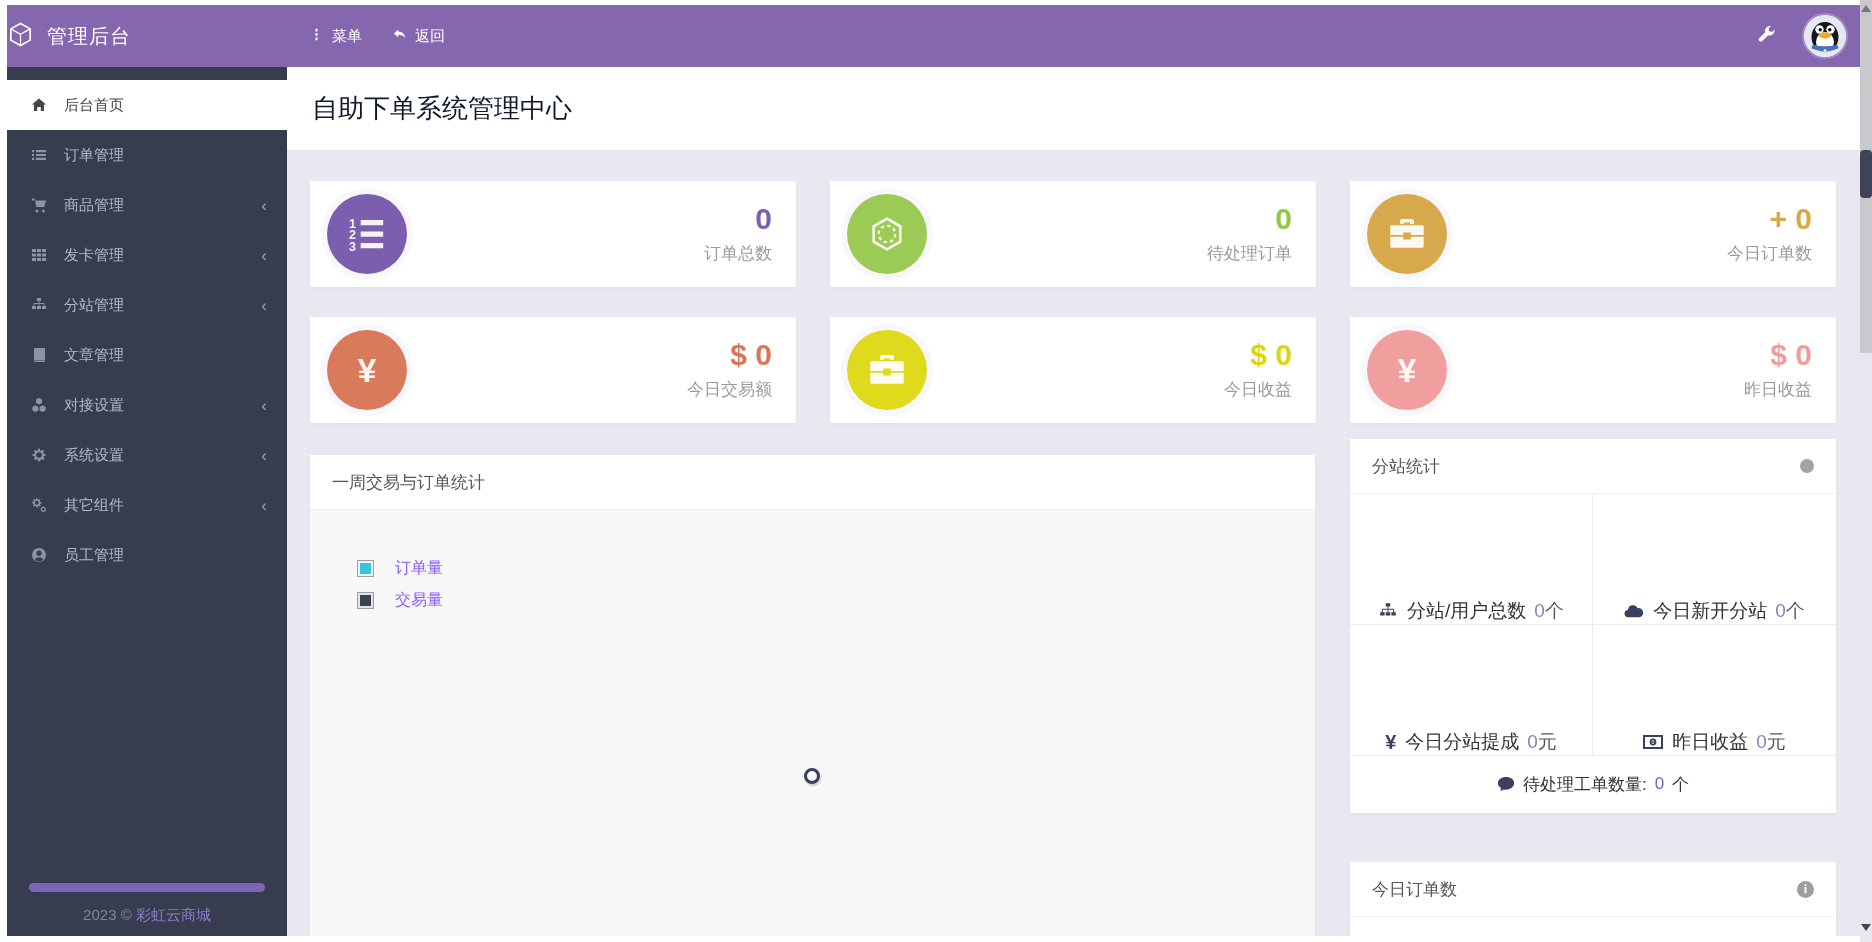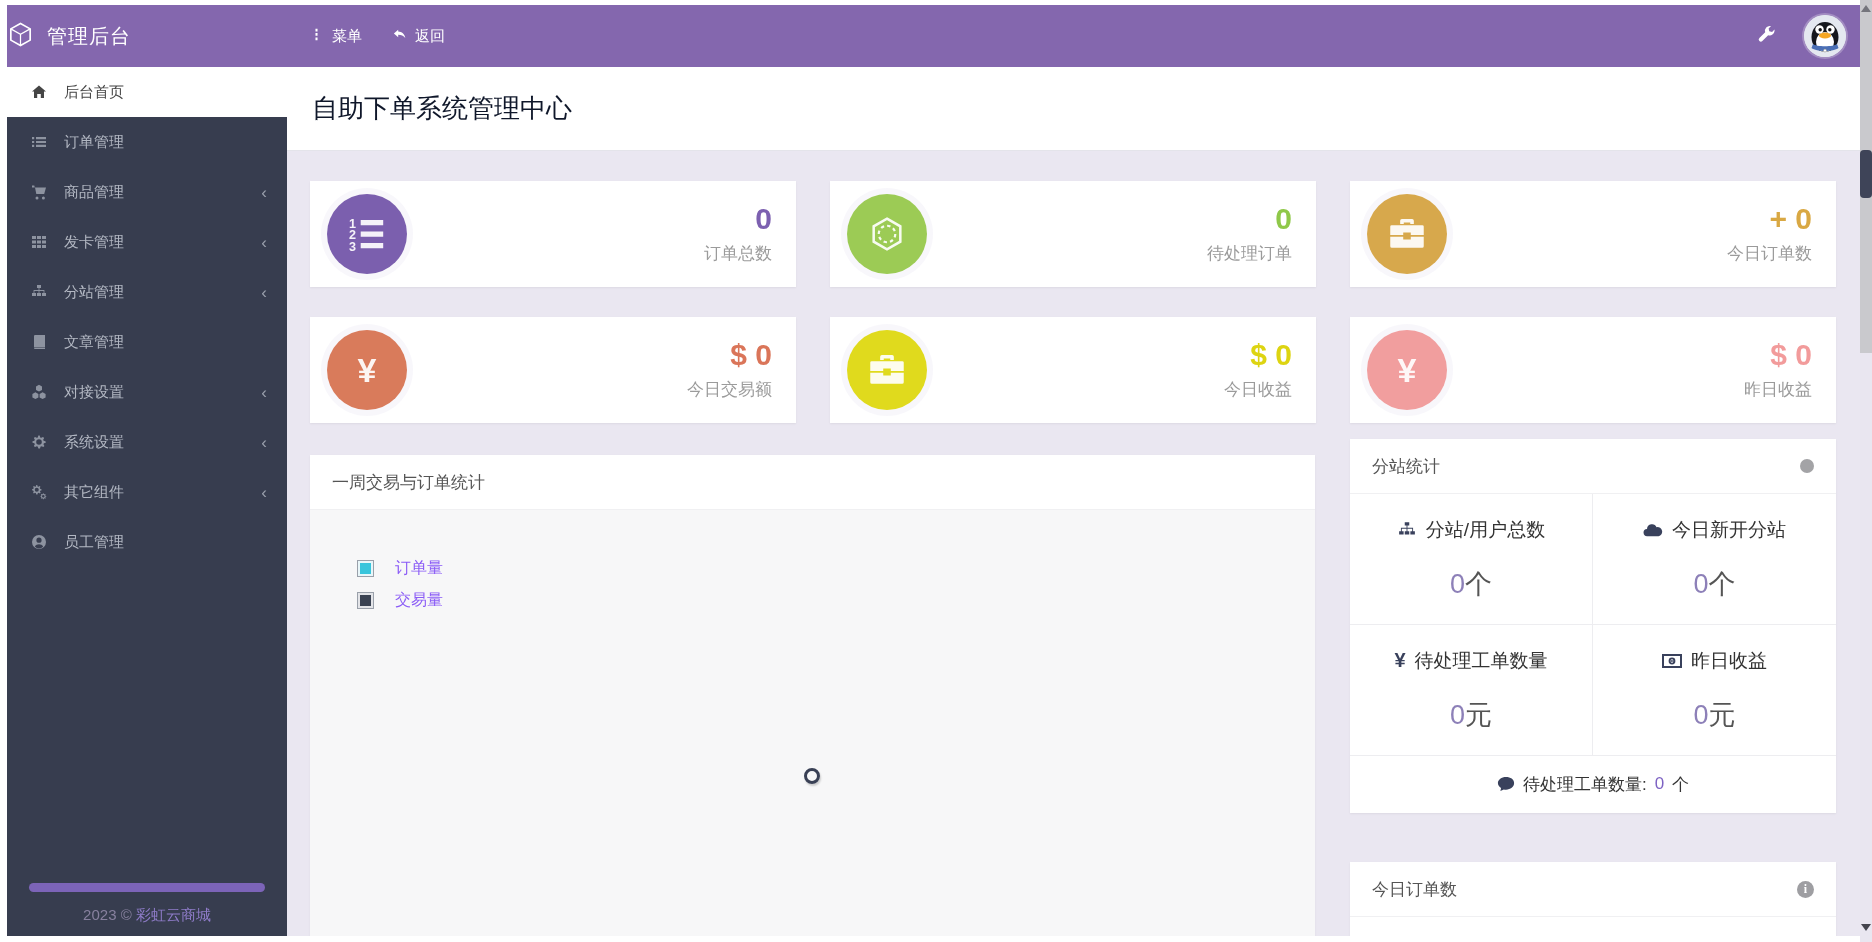--- a/index.html
+++ b/index.html
@@ -16,21 +16,21 @@
   .topbar-menu { display:flex; align-items:center; gap:30px; margin-left:22px; }
   .tb-item { display:flex; align-items:center; gap:8px; font-size:15px; cursor:pointer; }
   .tb-item svg { width:15px; height:15px; }
   .topbar-right { margin-left:auto; display:flex; align-items:center; gap:28px; padding-right:14px; }
   .topbar-right .wrench svg { width:19px; height:19px; }
   .avatar { width:42px; height:42px; border-radius:50%; overflow:hidden; background:#e7eaf2;
     box-shadow:0 0 0 2px rgba(255,255,255,.25); }
 
   
   .sidebar { position:absolute; left:7px; top:67px; width:280px; bottom:6px; background:#373d4f; }
-  .nav { }
+  .nav { padding-top:13px; }
   .nav-item { height:50px; display:flex; align-items:center; padding:0 20px 0 24px;
     color:#b3b8c3; font-size:15px; cursor:pointer; position:relative; }
   .nav-item .nicon { width:18px; height:16px; margin-right:15px; color:#8d93a0; flex:none; display:flex; align-items:center; }
   .nav-item .nicon svg { width:16px; height:16px; }
   .nav-item.active { background:#fff; color:#454545; }
   .nav-item.active .nicon { color:#454545; }
   .chev { margin-left:auto; color:#9aa0ac; font-size:17px; line-height:1; }
   .side-bar-progress { position:absolute; left:22px; right:22px; bottom:44px; height:9px;
     background:#7c64b8; border-radius:5px; }
   .side-copy { position:absolute; bottom:11px; width:100%; text-align:center; font-size:15px; color:#87809e; }
@@ -76,28 +76,28 @@
     font-size:16px; color:#8b5cf6; cursor:pointer; }
   .lg-sq { width:15px; height:15px; border:2px solid #e8f6f9; outline:1px solid #9aa0aa; }
   .lg-cyan { background:#38c5dc; } .lg-dark { background:#3a4252; border-color:#e3e4e8; }
   .loader { position:absolute; left:494px; top:258px; width:16px; height:16px; border-radius:50%;
     border:3px solid #394055; box-shadow:1px 2px 2px rgba(0,0,0,.18); }
 
   
   .branch-panel { position:absolute; left:1063px; top:372px; width:486px; height:374px; }
   .dot { margin-left:auto; width:14px; height:14px; border-radius:50%; background:#a3a3a6; }
   .bgrid { display:grid; grid-template-columns:1fr 1fr; }
-  .bcell { height:131px; background:#fff; display:flex; flex-direction:column;
-    align-items:center; justify-content:center; border-bottom:1px solid #ededf0;gap:8px; }
+  .bcell { height:131px; background:#fff; display:flex; flex-direction:row;
+    align-items:flex-end; justify-content:center; border-bottom:1px solid #ededf0;gap:8px; }
   .bcell:nth-child(odd) { border-right:1px solid #ededf0; }
   .bcell .bl1 { display:flex; align-items:center; gap:9px; font-size:19px; color:#333; }
   .bcell .bl1 .bicon { color:#39415c; display:flex; }
   .bcell .bl1 svg { width:20px; height:18px; }
   .bcell .bl1 .yen { font-size:20px; font-weight:bold; color:#39415c; }
-  .bcell .bval { margin-top:15px; font-size:27px; color:#8d80b8; }
+  .bcell .bval { margin-top:15px; font-size:19px; color:#8d80b8; }
   .bcell .bval .unit { color:#555; }
   .tickets { height:56px; background:#fff; display:flex; align-items:center; justify-content:center;
     gap:8px; font-size:17px; color:#333; }
   .tickets svg { width:18px; height:16px; color:#39415c; }
   .tickets .tval { color:#7d62c3; }
 
   
   .env-panel { position:absolute; left:1063px; top:795px; width:486px; height:74px; }
   .info-ic { margin-left:auto; width:17px; height:17px; border-radius:50%; background:#9e9ea2;
     color:#fff; font-size:12px; font-weight:bold; display:flex; align-items:center;
@@ -393,21 +393,21 @@
                   <path d="M14 12.6H4a3.3 3.3 0 0 1-.4-6.6A4.5 4.5 0 0 1 12.2 4.5 4 4 0 0 1 14 12.6z"></path>
                 </svg>
             </span>
             <span>今日新开分站</span>
           </div>
           <div class="bval"><span>0</span><span class="unit">个</span></div>
         </div>
         <div class="bcell">
           <div class="bl1">
             <span class="yen">¥</span>
-            <span>待处理工单数量</span>
+            <span>今日分站提成</span>
           </div>
           <div class="bval"><span>0</span><span class="unit">元</span></div>
         </div>
         <div class="bcell">
           <div class="bl1">
             <span class="bicon">
               <svg viewBox="0 0 20 14" fill="currentColor">
                 <path fill-rule="evenodd" d="M0 0h20v14H0zm2 2v10h16V2z"></path>
                 <circle cx="10" cy="7" r="3.4"></circle>
                 <text x="10" y="9" text-anchor="middle" font-size="5.2" fill="#fff" font-family="sans-serif">0</text>

